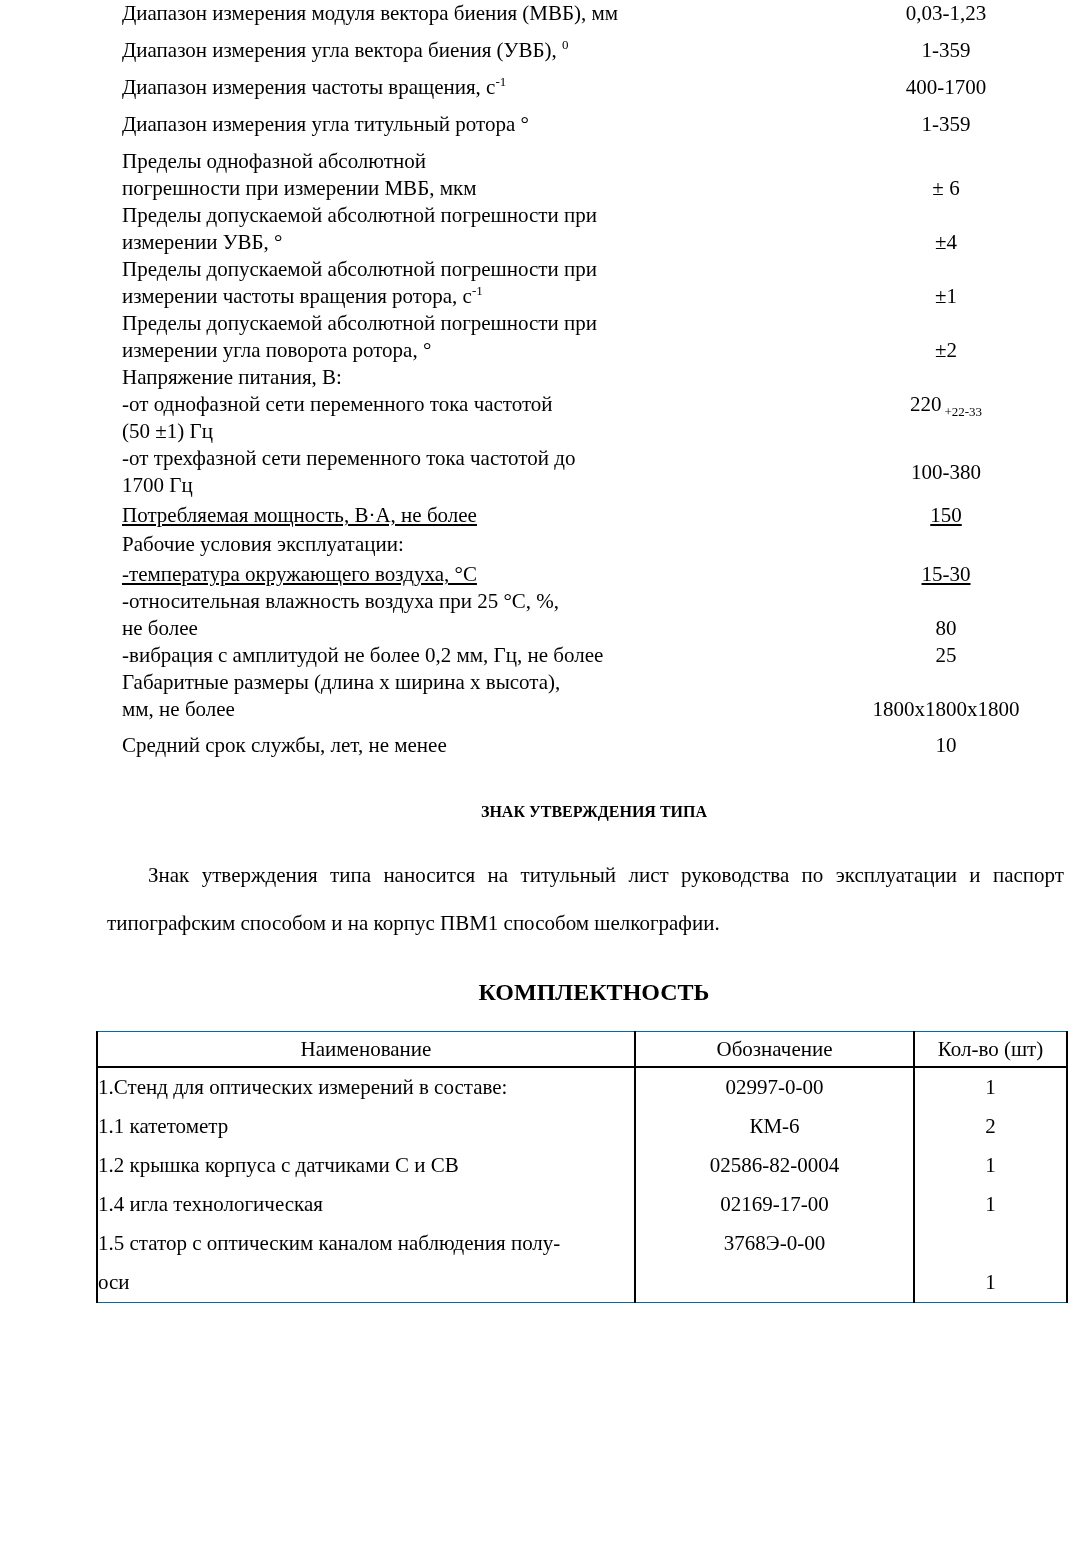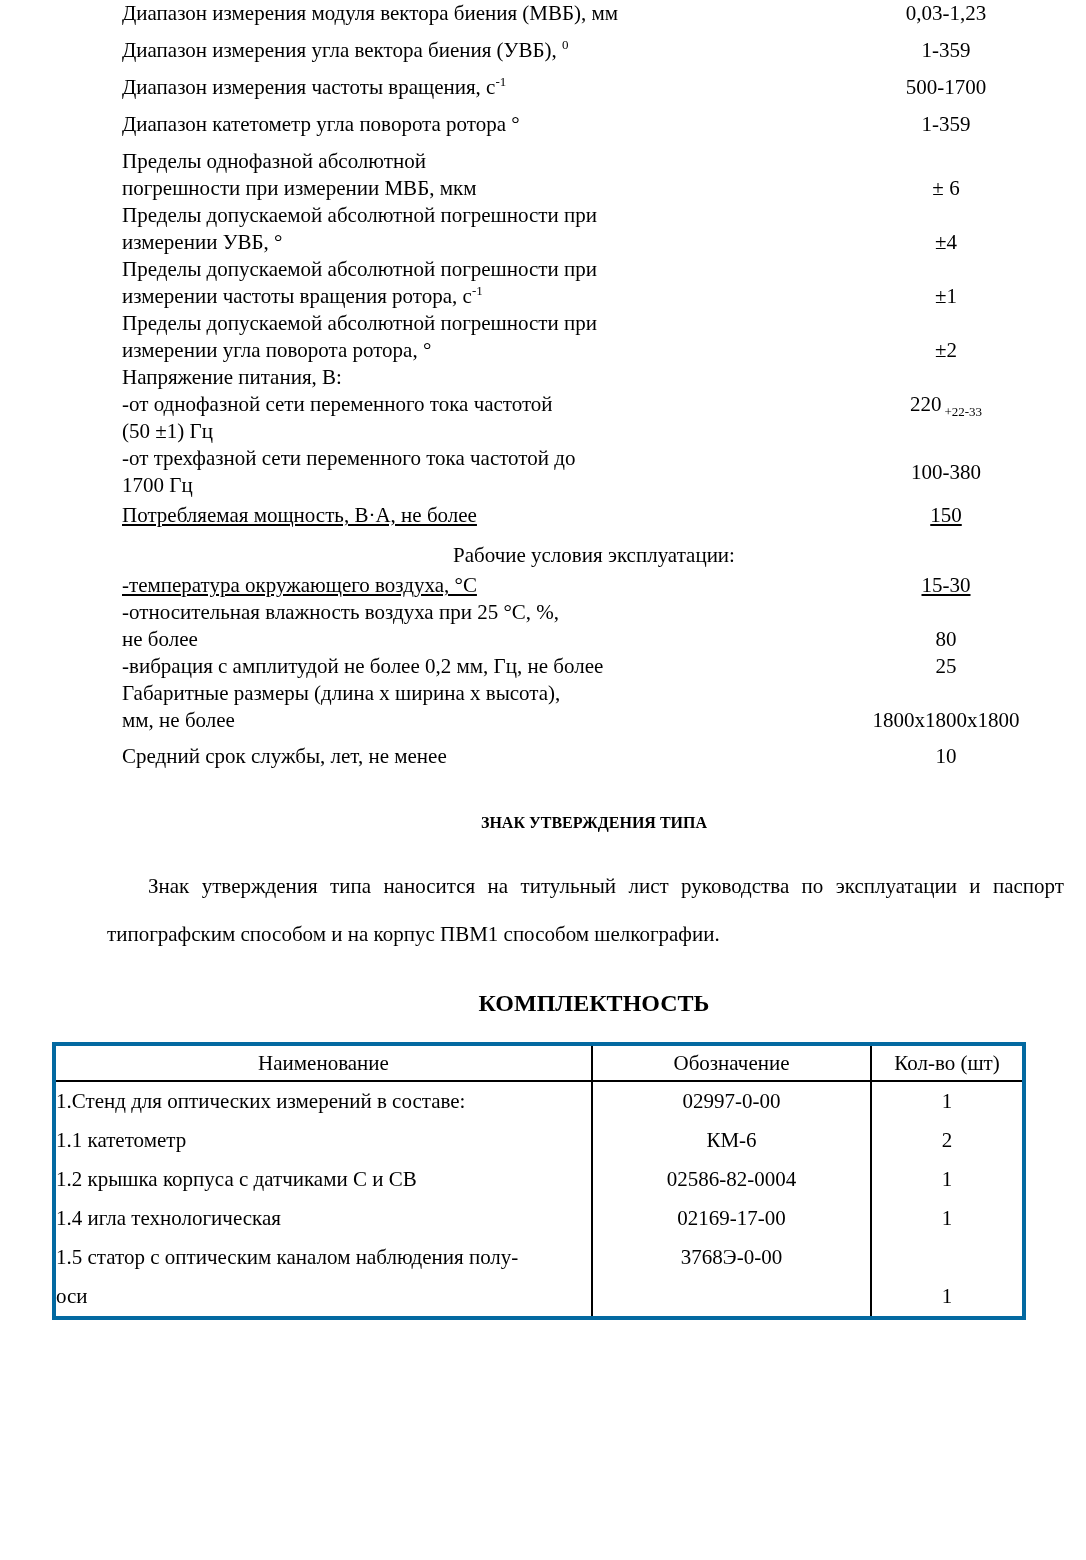--- a/index.html
+++ b/index.html
@@ -14,21 +14,21 @@
 
   .h-title {
     margin:82px 20px 8px 122px; width:944px;
     text-align:center; font-weight:bold; font-size:24px; line-height:30px;
   }
 
   .specs { margin-left:122px; width:944px; }
   .srow { display:flex; }
   .srow.m1 { margin-bottom:10px; }
   .srow.mt3 { margin-top:3px;text-decoration:underline; }
-  .srow.mt5 { margin-top:13px;text-align:center; }
+  .srow.mt5 { margin-top:2px; }
   .srow.mt9 { margin-top:9px; }
   .slabel { flex:1 1 auto; }
   .sval {
     width:240px; flex:0 0 240px; text-align:center;
     display:flex; flex-direction:column;
   }
   .sval > span { display:block; }
   .v-center { justify-content:center; }
   .v-bottom { justify-content:flex-end; }
   .v-top { justify-content:flex-start; }
@@ -44,23 +44,23 @@
   }
   .para {
     margin:0 0 0 107px; width:957px;
     text-align:justify; text-indent:41px; line-height:48px;
   }
   .h3 {
     margin:30px 20px 24px 122px; width:944px;
     text-align:center; font-weight:bold; font-size:24px; line-height:30px;
   }
   table.kit {
-    margin-left:52px; width:970px;
+    margin-left:96px; width:970px;
     border-collapse:collapse; table-layout:fixed;
-    border:4px solid #0369a1;
+    border:1px solid #0369a1;
   }
   table.kit th, table.kit td {
     border-left:2px solid #000; border-right:2px solid #000;
     font-weight:normal; font-size:21px; padding:0;
   }
   table.kit thead th {
     border-bottom:2px solid #000; height:34px;
     text-align:center; vertical-align:middle;
   }
   table.kit tbody td { height:39px; vertical-align:middle; }
@@ -85,26 +85,26 @@
     <div class="srow m1">
       <div class="slabel"><span>Диапазон измерения угла вектора биения (УВБ), </span><sup>0</sup></div>
       <div class="sval v-center">
           <span>1-359</span>
         </div>
     </div>
 
     <div class="srow m1">
       <div class="slabel"><span>Диапазон измерения частоты вращения, с</span><sup>-1</sup></div>
       <div class="sval v-center">
-          <span>500-1700</span>
-        </div>
-    </div>
-
-    <div class="srow m1">
-      <div class="slabel"><span>Диапазон катетометр угла поворота ротора °</span></div>
+          <span>400-1700</span>
+        </div>
+    </div>
+
+    <div class="srow m1">
+      <div class="slabel"><span>Диапазон измерения угла титульный ротора °</span></div>
       <div class="sval v-center">
           <span>1-359</span>
         </div>
     </div>
 
     <div class="srow">
       <div class="slabel">
         <div>Пределы однофазной абсолютной</div>
         <div>погрешности при измерении МВБ, мкм</div>
       </div>

